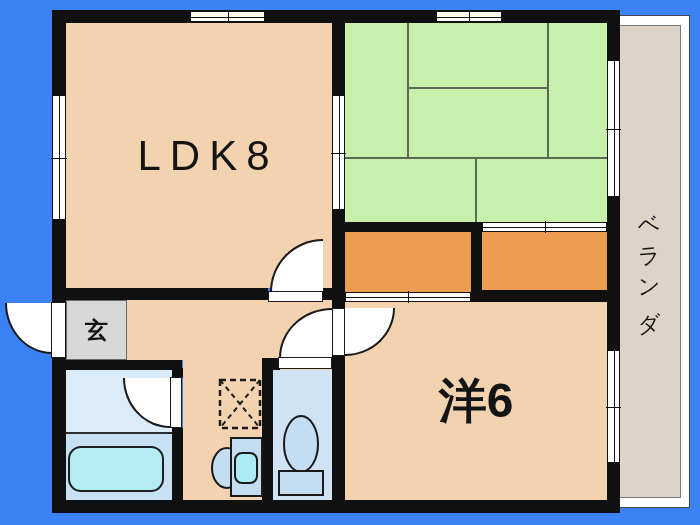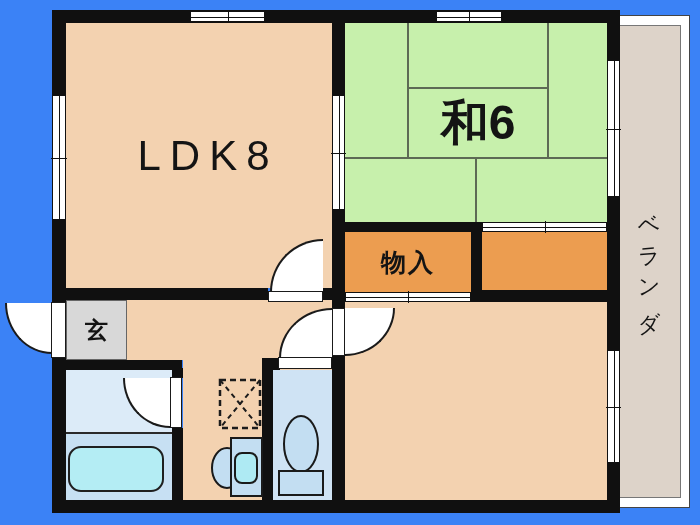--- a/index.html
+++ b/index.html
@@ -139,28 +139,25 @@
 
   <svg style="left:276px;top:414px;" width="50" height="84" viewBox="0 0 50 84">
     <ellipse cx="25" cy="30" rx="17" ry="28" fill="#c3def2" stroke="#1a1a1a" stroke-width="2"></ellipse>
     <rect x="3" y="57" width="44" height="24" fill="#c3def2" stroke="#1a1a1a" stroke-width="2"></rect>
   </svg>
 
   <div class="lbl lbl-ldk" style="left:66px;top:23px;width:266px;height:265px;">
     <span>LDK8</span>
   </div>
 
-  <div class="lbl lbl-big" style="left:407px;top:87px;width:142px;height:71px;">
-    <span>和6</span>
+
+  <div class="lbl lbl-big" style="left:345px;top:302px;width:262px;height:198px;">
+    <span>洋6</span>
   </div>
 
-
-  <div class="lbl lbl-mono" style="left:345px;top:232px;width:126px;height:60px;">
-    <span>物入</span>
-  </div>
 
 
   <div class="lbl lbl-gen" style="left:66px;top:300px;width:61px;height:60px;">
     <span>玄</span>
   </div>
 
   <div class="lbl lbl-ver" style="left:634px;top:196px;width:30px;height:135px;">
     <span>ベランダ</span>
   </div>
 

